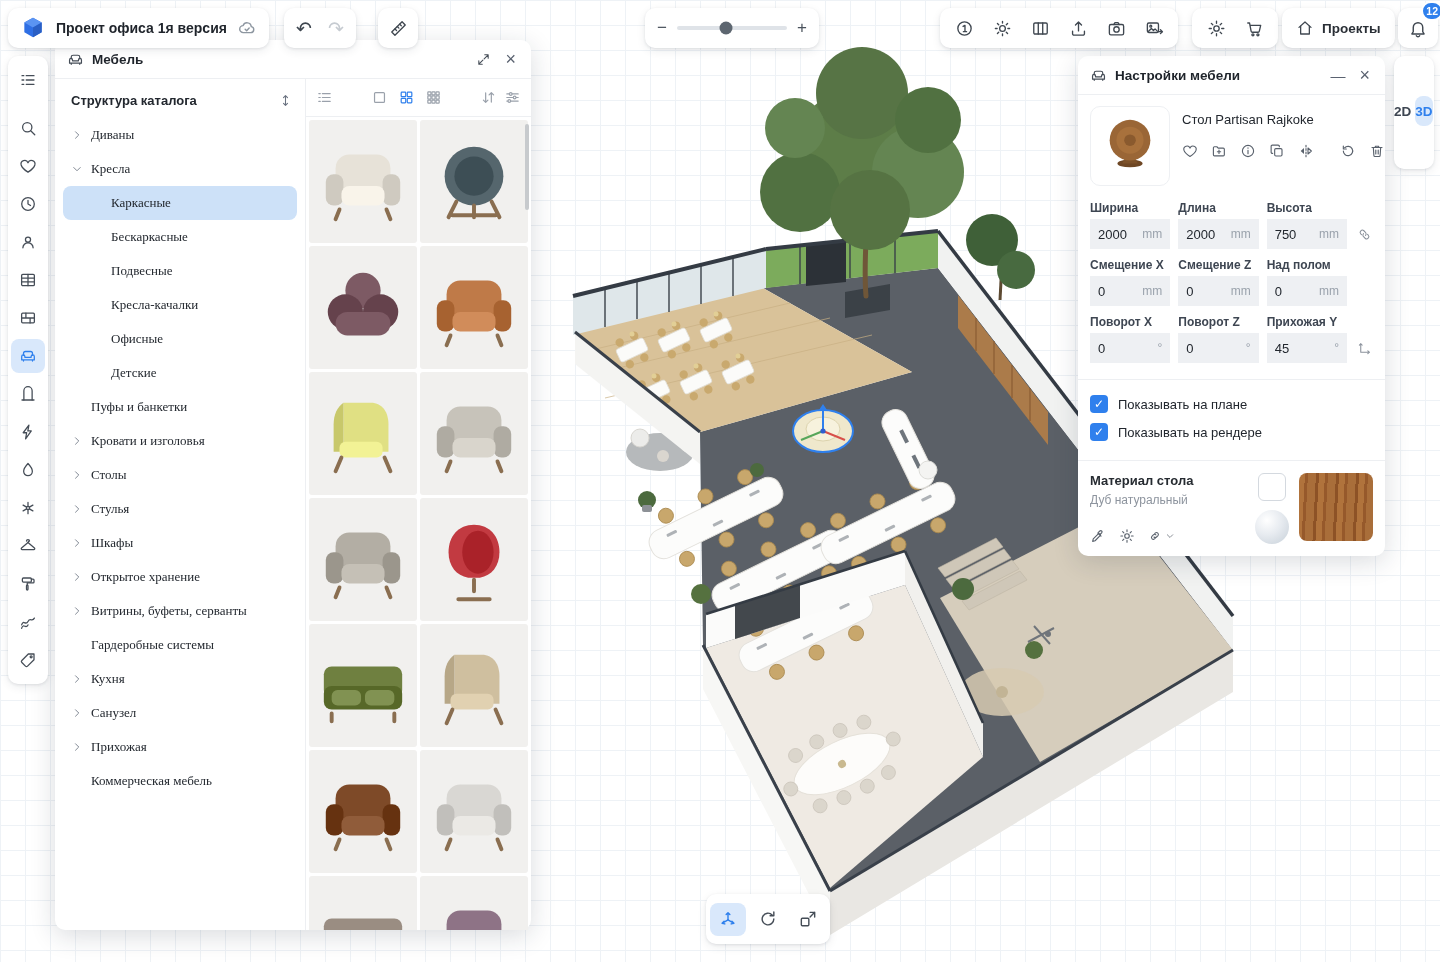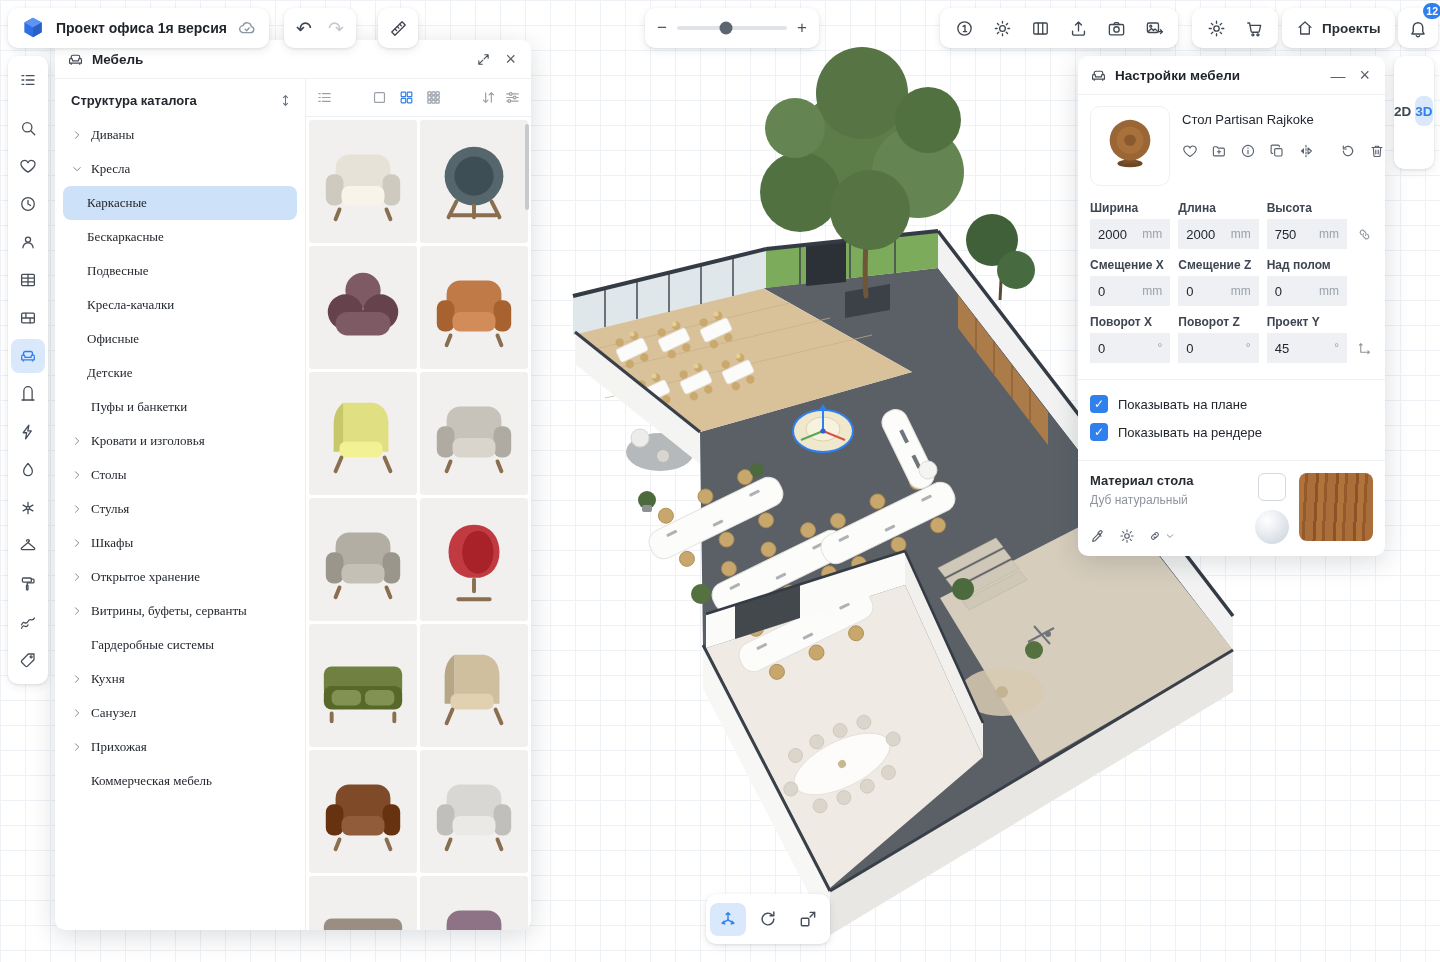--- a/index.html
+++ b/index.html
@@ -53,21 +53,21 @@
   .panel-head .ic{color:#454d57;}
   .panel-title{font-size:13.5px;font-weight:700;flex:1;color:#1f242b;}
   .head-btn{font-size:15px;color:#5a6270;cursor:pointer;padding:0 3px;}
   .head-btn.close{font-size:18px;}
   .cat-body{flex:1;display:flex;min-height:0;}
   .cat-left{width:250px;flex:none;border-right:1px solid #edeff2;padding-top:8px;overflow:hidden;}
   .tree-head{display:flex;align-items:center;padding:6px 12px 10px 16px;font-size:13px;font-weight:700;}
   .tree-head .ic{margin-left:auto;color:#6a7280;}
   .tree-row{height:34px;display:flex;align-items:center;font-size:13px;color:#23282f;
     border-radius:8px;margin:0 8px;padding-left:8px;cursor:pointer;}
-  .tree-row.lvl1{padding-left:4px;}
+  .tree-row.lvl1{padding-left:28px;}
   .tree-row.selected{background:#cde1f8;}
   .chev{width:20px;flex:none;display:inline-flex;color:#6a7280;}
   .tree-label{white-space:nowrap;font-family:Liberation Serif, serif;}
   .cat-right{flex:1;display:flex;flex-direction:column;min-width:0;position:relative;}
   .thumb-toolbar{height:37px;flex:none;display:flex;align-items:center;padding:0 10px;
     gap:7px;border-bottom:1px solid #edeff2;color:#8a919b;}
   .thumb-toolbar .mid{margin:0 auto;display:flex;gap:10px;}
   .vt{cursor:pointer;color:#9aa1ab;}
   .vt.active{color:#2f80ed;}
   .thumb-grid{flex:1;display:grid;grid-template-columns:1fr 1fr;gap:3px;padding:3px;
@@ -974,21 +974,21 @@
               <span class="f-val">0</span>
               <span class="f-unit">°</span>
             </div>
           </div><div class="field">
             <div class="f-label">Поворот Z</div>
             <div class="f-input">
               <span class="f-val">0</span>
               <span class="f-unit">°</span>
             </div>
           </div><div class="field">
-            <div class="f-label">Проект Y</div>
+            <div class="f-label">Прихожая Y</div>
             <div class="f-input">
               <span class="f-val">45</span>
               <span class="f-unit">°</span>
             </div>
           </div></div>
       <div class="rail">
           <span class="ic">
             <svg viewBox="0 0 24 24" width="15" height="15" fill="none" stroke="currentColor" stroke-width="1.7" stroke-linecap="round" stroke-linejoin="round">
               <path d="M6 4.5V18h13.5"></path>
               <path d="M3.8 6.7L6 4.5l2.2 2.2M17.3 15.8l2.2 2.2-2.2 2.2"></path>

